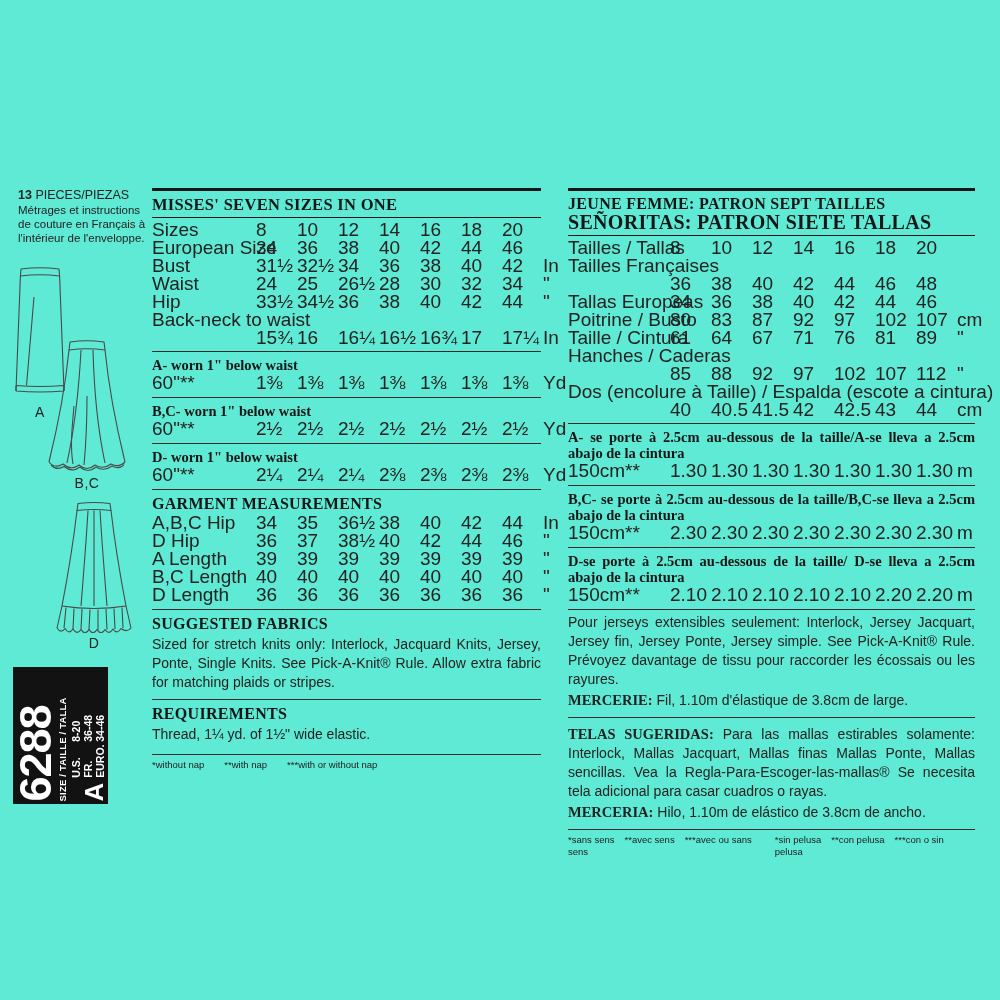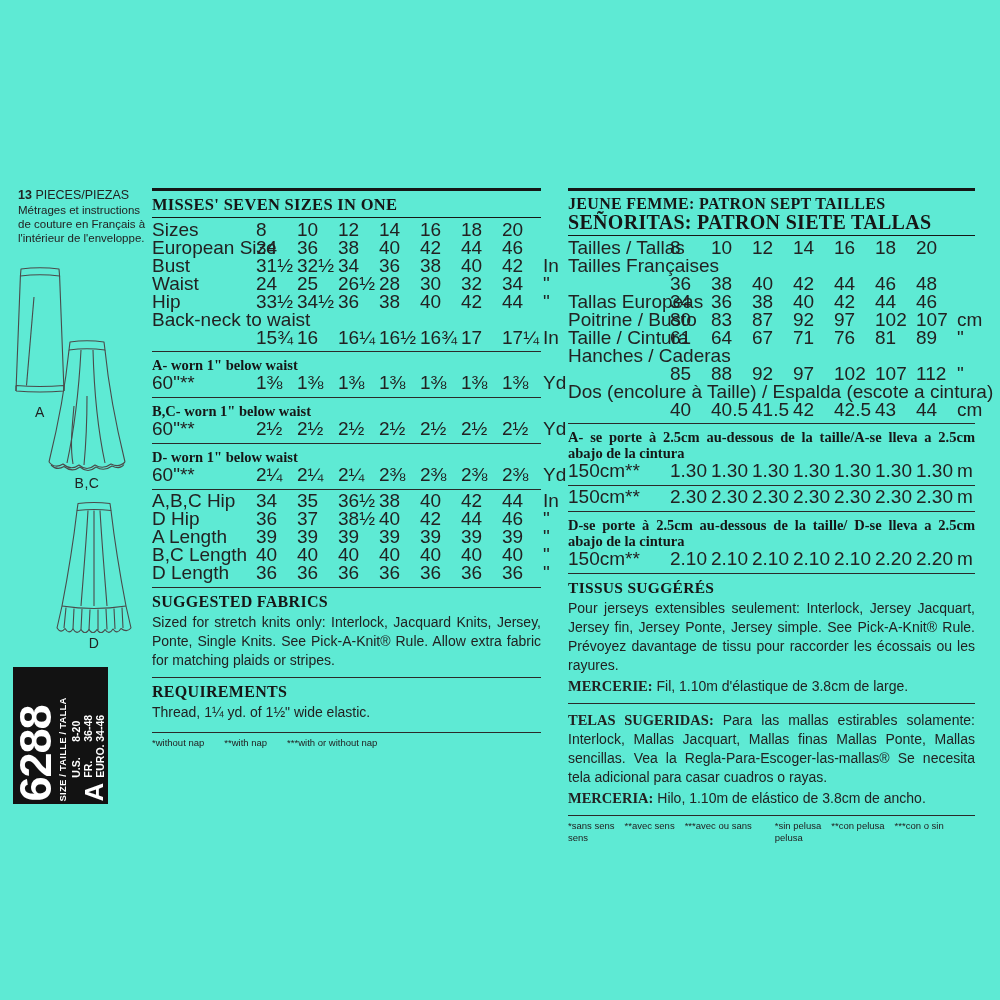--- a/index.html
+++ b/index.html
@@ -266,20 +266,21 @@
             <span class="t-val">2⅜</span>
             <span class="t-val">2⅜</span>
             <span class="t-val">2⅜</span>
             <span class="t-unit">Yd</span>
           </div>
         </div>
     </div>
 
     <div class="rule1"></div>
     <div class="sec">
+      <div class="serif h-main" style="font-size:16px;padding:2px 0 1px;">GARMENT MEASUREMENTS</div>
       <div>
           <div class="t-row">
             <span class="t-label">A,B,C Hip</span>
             <span class="t-val">34</span>
             <span class="t-val">35</span>
             <span class="t-val">36½</span>
             <span class="t-val">38</span>
             <span class="t-val">40</span>
             <span class="t-val">42</span>
             <span class="t-val">44</span>
@@ -457,20 +458,21 @@
             <span class="t-val">1.30</span>
             <span class="t-val">1.30</span>
             <span class="t-val">1.30</span>
             <span class="t-val">1.30</span>
             <span class="t-unit">m</span>
           </div>
         </div>
     </div>
     <div class="rule1"></div>
     <div class="sec">
+      <div class="serif h-sub h-sub-j">B,C- se porte à 2.5cm au-dessous de la taille/B,C-se lleva a 2.5cm abajo de la cintura</div>
       <div>
           <div class="t-row">
             <span class="t-label">150cm**</span>
             <span class="t-val">2.30</span>
             <span class="t-val">2.30</span>
             <span class="t-val">2.30</span>
             <span class="t-val">2.30</span>
             <span class="t-val">2.30</span>
             <span class="t-val">2.30</span>
             <span class="t-val">2.30</span>
@@ -491,21 +493,20 @@
             <span class="t-val">2.10</span>
             <span class="t-val">2.20</span>
             <span class="t-val">2.20</span>
             <span class="t-unit">m</span>
           </div>
         </div>
     </div>
 
     <div class="rule1"></div>
     <div class="sec">
-      <div class="serif h-main" style="font-size:15.5px;padding:2px 0 1px;">TISSUS SUGGÉRÉS</div>
       <div class="para">Pour jerseys extensibles seulement: Interlock, Jersey Jacquart, Jersey fin, Jersey Ponte, Jersey simple. See Pick-A-Knit® Rule. Prévoyez davantage de tissu pour raccorder les écossais ou les rayures.</div>
       <div class="para" style="text-align:left;"><span class="inl">MERCERIE:</span><span> Fil, 1.10m d'élastique de 3.8cm de large.</span></div>
     </div>
 
     <div class="rule1"></div>
     <div class="sec">
       <div class="para pad-top"><span class="inl">TELAS SUGERIDAS:</span><span> Para las mallas estirables solamente: Interlock, Mallas Jacquart, Mallas finas Mallas Ponte, Mallas sencillas. Vea la Regla-Para-Escoger-las-mallas®  Se necesita tela adicional para casar cuadros o rayas.</span></div>
       <div class="para" style="text-align:left;"><span class="inl">MERCERIA:</span><span> Hilo, 1.10m de elástico de 3.8cm de ancho.</span></div>
     </div>
 

